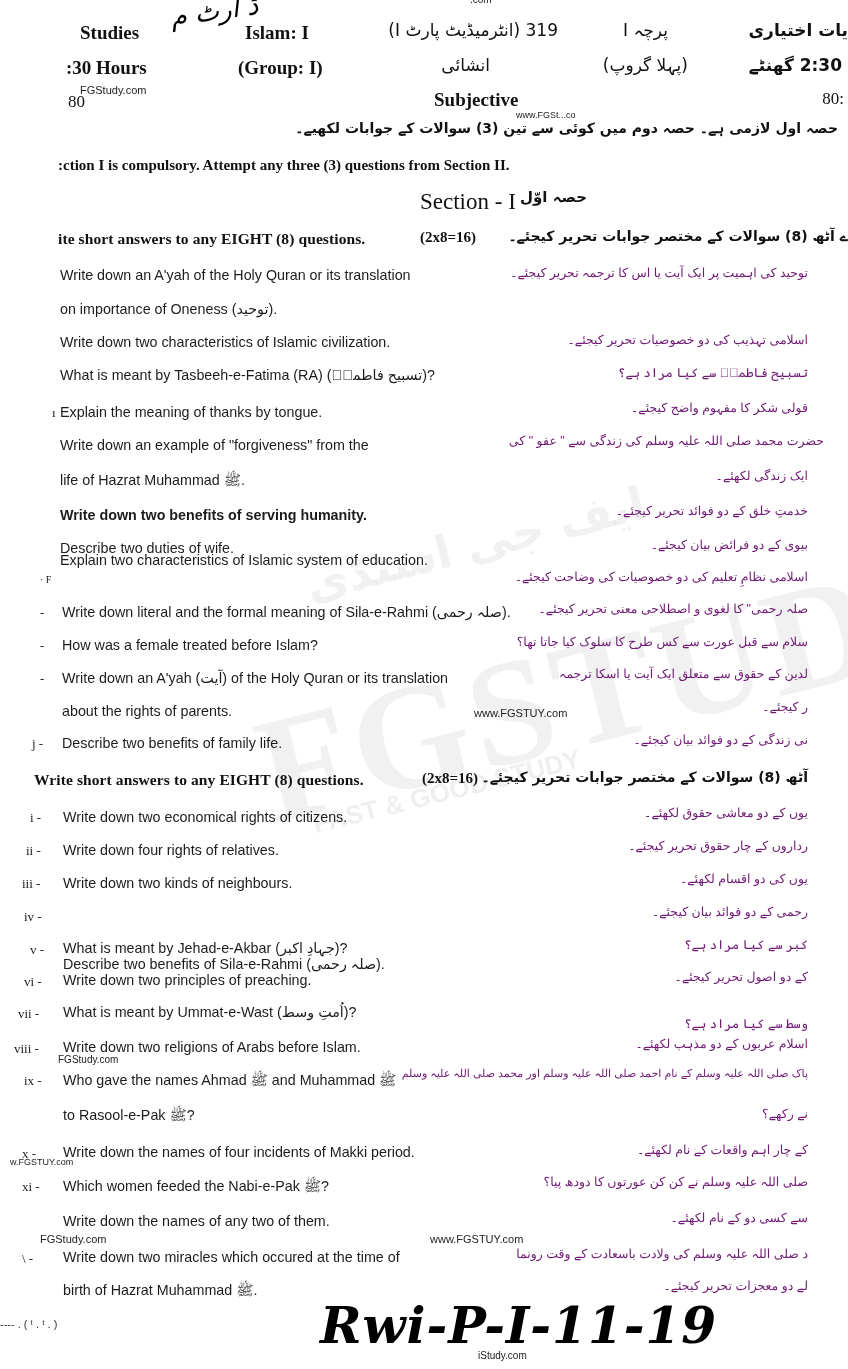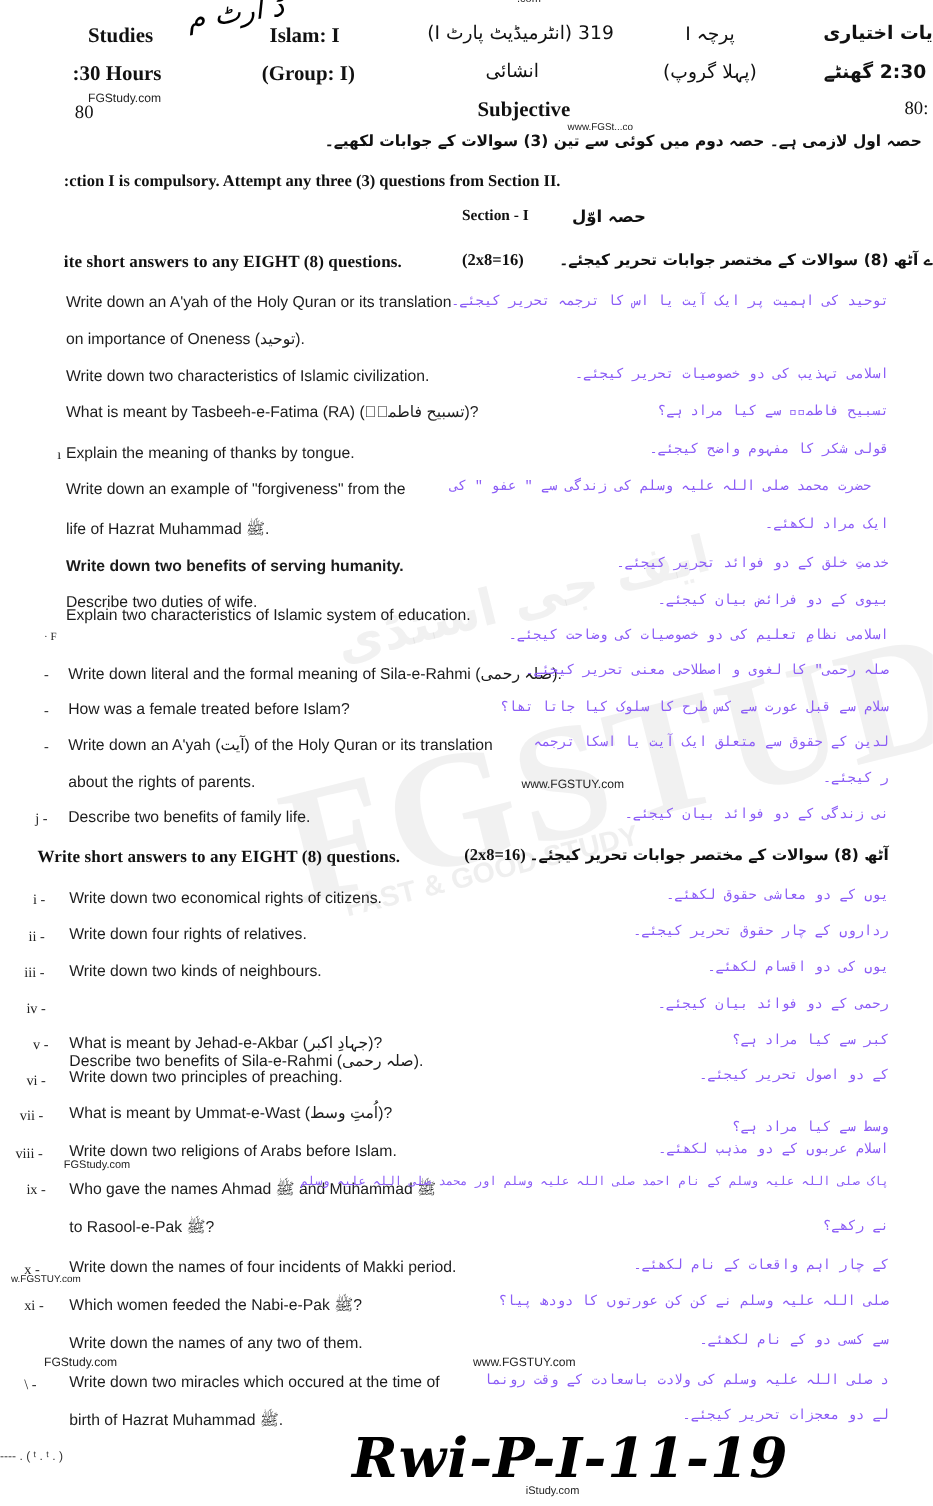--- a/index.html
+++ b/index.html
@@ -7,21 +7,21 @@
   .abs { position: absolute; white-space: nowrap; }
   .serif { font-family: "Liberation Serif", "DejaVu Serif", serif; }
   .sans { font-family: "Liberation Sans", "DejaVu Sans", sans-serif; }
   .urdu { font-family: "DejaVu Sans", sans-serif; direction: rtl; unicode-bidi: isolate; }
   .hdr { font-size: 19px; font-weight: bold; }
   .hdr-r { font-size: 17px; }
   .small-wm { font-family: "Liberation Sans", "DejaVu Sans", sans-serif; font-size: 11px; color: #222; }
   .instr { font-family: "Liberation Serif", "DejaVu Serif", serif; font-size: 15.5px; font-weight: bold; letter-spacing: 0.1px; }
   .qtext { font-family: "Liberation Sans", "DejaVu Sans", sans-serif; font-size: 14.3px; color: #1c1c1c; }
   .qnum { font-family: "Liberation Serif", "DejaVu Serif", serif; font-size: 13px; color: #222; }
-  .qurdu { font-family: Liberation Mono, monospace; font-size: 12.5px; direction: rtl; unicode-bidi: isolate; color: #8b5cf6; }
+  .qurdu { font-family: Liberation Sans, sans-serif; font-size: 12.5px; direction: rtl; unicode-bidi: isolate; color: #701a75; }
   .watermark-big { font-family: "Liberation Serif", "DejaVu Serif", serif; font-size: 150px; font-weight: bold; color: rgba(120,120,120,0.10); letter-spacing: 4px; transform: rotate(-14deg); transform-origin: left top; }
   .watermark-sub { font-family: "Liberation Sans", "DejaVu Sans", sans-serif; font-size: 26px; font-weight: bold; color: rgba(120,120,120,0.12); transform: rotate(-14deg); transform-origin: left top; }
   .watermark-urdu { font-family: "DejaVu Sans", sans-serif; font-size: 46px; font-weight: bold; color: rgba(120,120,120,0.10); transform: rotate(-14deg); transform-origin: left top; direction: rtl; }
   .handwriting { font-family: "DejaVu Serif", serif; font-style: italic; font-size: 50px; font-weight: bold; letter-spacing: 1px; color: #000; }
   .scribble { font-family: "DejaVu Serif", serif; font-style: italic; font-size: 26px; color: #000; }
 </style>
 </head>
 <body>
 
 <div class="abs watermark-urdu" style="left:300px; top:560px;">ایف جی اسٹڈی</div>
@@ -45,21 +45,21 @@
 
 <div class="abs small-wm" style="left:80px; top:84px;">FGStudy.com</div>
 <div class="abs serif" style="left:68px; top:92px; font-size:17px;">80</div>
 <div class="abs serif hdr" style="left:434px; top:89px;">Subjective</div>
 <div class="abs serif" style="right:4px; top:89px; font-size:17px;">80:</div>
 
 <div class="abs small-wm" style="left:516px; top:110px; font-size:9px;">www.FGSt...co</div>
 <div class="abs urdu" style="right:10px; top:120px; font-size:14px; font-weight:bold;">حصہ اول لازمی ہے۔ حصہ دوم میں کوئی سے تین (3) سوالات کے جوابات لکھیے۔</div>
 <div class="abs serif" style="left:58px; top:157px; font-size:15px; font-weight:bold;">:ction I is compulsory.  Attempt any three (3) questions from Section II.</div>
 
-<div class="abs serif" style="left:420px; top:189px; font-size:14px; font-weight:bold;">Section - I</div>
+<div class="abs serif" style="left:420px; top:189px; font-size:23px; font-weight:normal;">Section - I</div>
 <div class="abs urdu" style="left:520px; top:188px; font-size:15px; font-weight:bold;">حصہ اوّل</div>
 
 <div class="abs instr" style="left:58px; top:230px;">ite short answers to any EIGHT (8) questions.</div>
 <div class="abs serif" style="left:420px; top:229px; font-size:15px; font-weight:bold;">(2x8=16)</div>
 <div class="abs urdu" style="right:0px; top:228px; font-size:14px; font-weight:bold;">ے آٹھ (8) سوالات کے مختصر جوابات تحریر کیجئے۔</div>
 
 <div id="q2-list">
   <div class="abs qtext" style="left:60px; top:267px;">Write down an A'yah of the Holy Quran or its translation</div>
   <div class="abs qurdu" style="right:40px; top:265px;">توحید کی اہمیت پر ایک آیت یا اس کا ترجمہ تحریر کیجئے۔</div>
 
@@ -69,24 +69,24 @@
   <div class="abs qurdu" style="right:40px; top:332px;">اسلامی تہذیب کی دو خصوصیات تحریر کیجئے۔</div>
 
   <div class="abs qtext" style="left:60px; top:367px;">What is meant by Tasbeeh-e-Fatima (RA) (تسبیح فاطمہؓ)?</div>
   <div class="abs qurdu" style="right:40px; top:365px;">تسبیح فاطمہؓ سے کیا مراد ہے؟</div>
 
   <div class="abs qnum" style="left:52px; top:405px;">ı</div>
   <div class="abs qtext" style="left:60px; top:404px;">Explain the meaning of thanks by tongue.</div>
   <div class="abs qurdu" style="right:40px; top:400px;">قولی شکر کا مفہوم واضح کیجئے۔</div>
 
   <div class="abs qtext" style="left:60px; top:437px;">Write down an example of "forgiveness" from the</div>
-  <div class="abs qurdu" style="right:56px; top:433px;">حضرت محمد صلی اللہ علیہ وسلم کی زندگی سے " عفو " کی</div>
+  <div class="abs qurdu" style="right:24px; top:433px;">حضرت محمد صلی اللہ علیہ وسلم کی زندگی سے " عفو " کی</div>
 
   <div class="abs qtext" style="left:60px; top:471px;">life of Hazrat Muhammad ﷺ.</div>
-  <div class="abs qurdu" style="right:40px; top:468px;">ایک مراد لکھئے۔</div>
+  <div class="abs qurdu" style="right:40px; top:468px;">ایک زندگی لکھئے۔</div>
 
   <div class="abs qtext" style="left:60px; top:507px;font-weight:bold;">Write down two benefits of serving humanity.</div>
   <div class="abs qurdu" style="right:40px; top:503px;">خدمتِ خلق کے دو فوائد تحریر کیجئے۔</div>
 
   <div class="abs qtext" style="left:60px; top:540px;">Describe two duties of wife.</div>
   <div class="abs qurdu" style="right:40px; top:537px;">بیوی کے دو فرائض بیان کیجئے۔</div>
 
   <div class="abs qnum" style="left:40px; top:574px; font-size:10px;">· F</div>
   <div class="abs qtext" style="left:60px; top:552px;">Explain two characteristics of Islamic system of education.</div>
   <div class="abs qurdu" style="right:40px; top:569px;">اسلامی نظامِ تعلیم کی دو خصوصیات کی وضاحت کیجئے۔</div>

